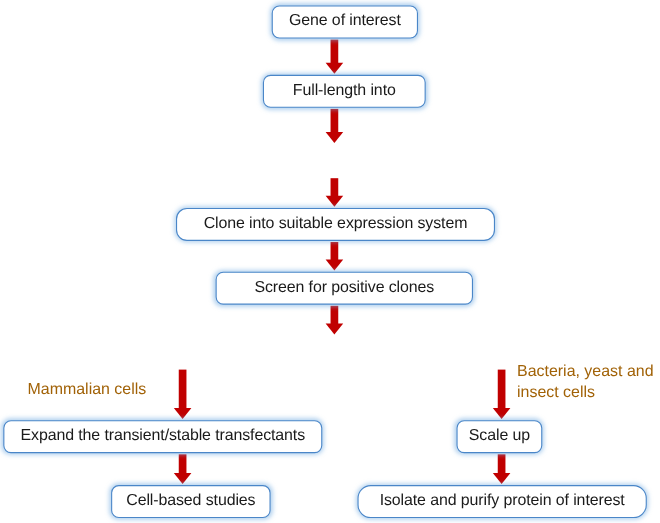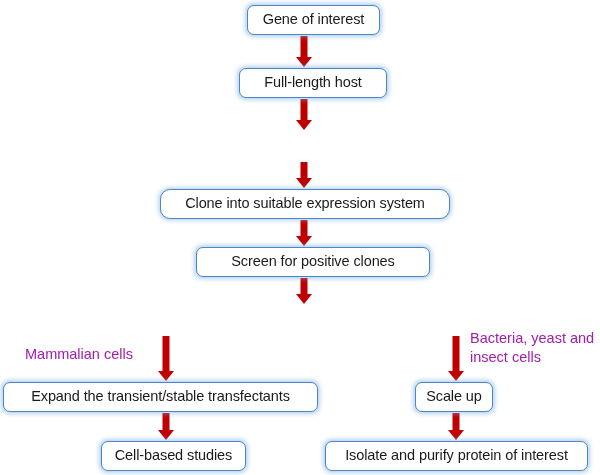--- a/index.html
+++ b/index.html
@@ -65,21 +65,21 @@
     border-left: 8.5px solid transparent;
     border-right: 8.5px solid transparent;
     border-top: 10px solid #c00000;
   }
 
   
   .branch-label {
     position: absolute;
     font-size: 14.5px;
     line-height: 1.28;
-    color: #a21caf;
+    color: #a16207;
     white-space: pre-line;
   }
   .branch-label.right-side {
     text-align: left;
   }
   .branch-label.left-side {
     text-align: left;
   }
 </style>
 </head>
@@ -119,20 +119,20 @@
       <div class="head"></div>
     </div>
     <div class="arrow" style="left: 447px; top: 413px; width: 18px; height: 27px;">
       <div class="shaft" style="height: 18px;"></div>
       <div class="head"></div>
     </div>
     <div class="branch-label left-side" style="left: 25px; top: 345px; width: 130px;">Mammalian cells</div>
     <div class="branch-label right-side" style="left: 470px; top: 329px; width: 128px;">Bacteria, yeast and
 insect cells</div>
     <div class="node" style="left: 247px; top: 5px; width: 133px; height: 30px;">Gene of interest</div>
-    <div class="node" style="left: 239px; top: 68px; width: 148px; height: 30px;">Full-length host</div>
+    <div class="node" style="left: 239px; top: 68px; width: 148px; height: 30px;">Full-length into</div>
     <div class="node" style="left: 160px; top: 189px; width: 290px; height: 30px; border-radius: 10px;">Clone into suitable expression system</div>
     <div class="node" style="left: 196px; top: 247px; width: 234px; height: 30px;">Screen for positive clones</div>
-    <div class="node" style="left: 3px; top: 382px; width: 315px; height: 30px;">Expand the transient/stable transfectants</div>
+    <div class="node" style="left: 3px; top: 382px; width: 290px; height: 30px;">Expand the transient/stable transfectants</div>
     <div class="node" style="left: 415px; top: 382px; width: 78px; height: 30px;">Scale up</div>
     <div class="node" style="left: 101px; top: 441px; width: 145px; height: 30px;">Cell-based studies</div>
-    <div class="node" style="left: 325px; top: 441px; width: 263px; height: 30px;">Isolate and purify protein of interest</div>
+    <div class="node" style="left: 325px; top: 441px; width: 263px; height: 30px; border-radius: 12px;">Isolate and purify protein of interest</div>
   </div>
 
 </body></html>

